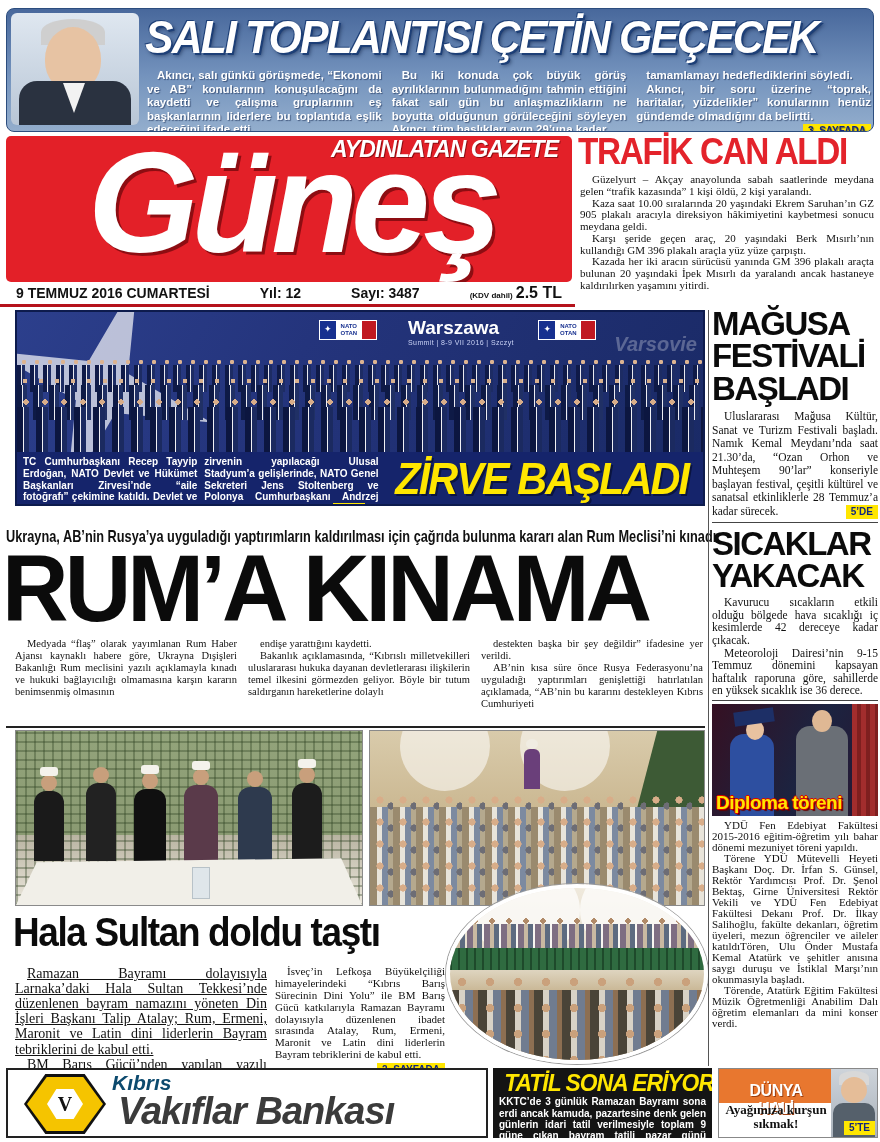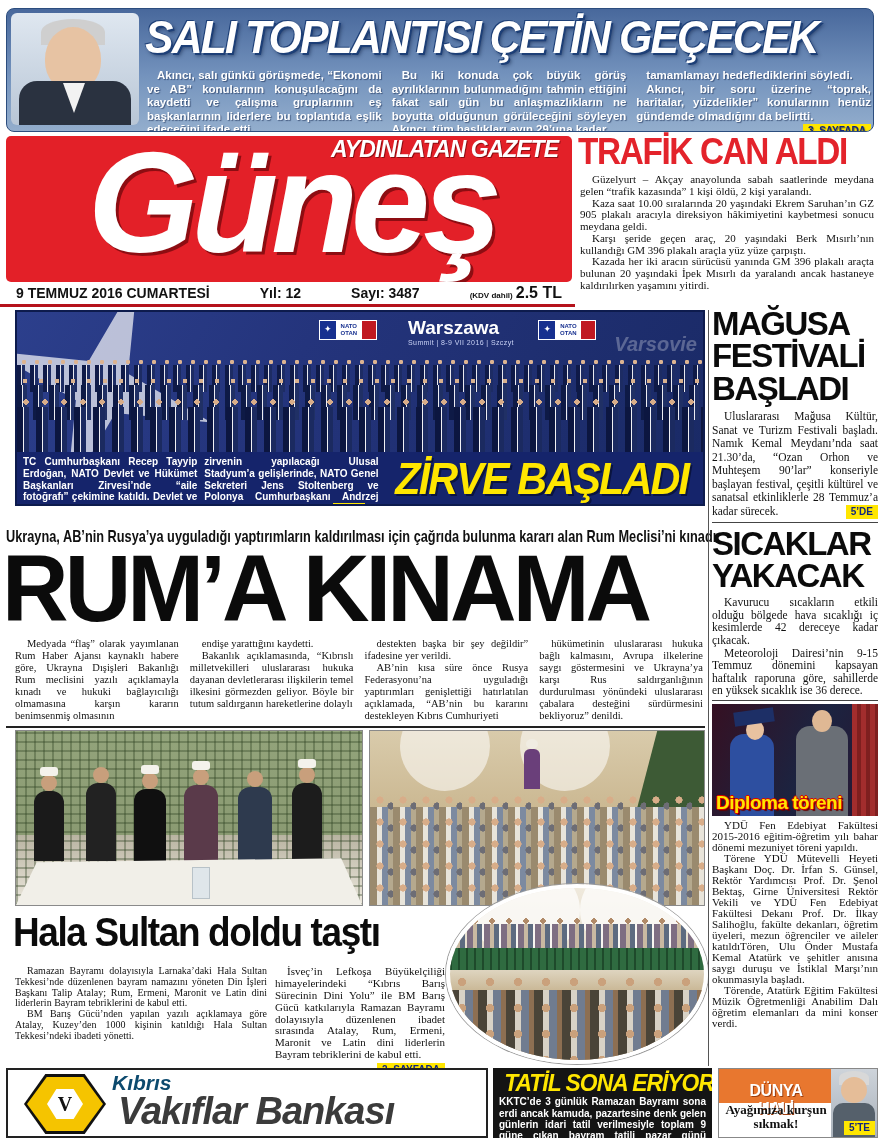--- a/index.html
+++ b/index.html
@@ -141,21 +141,21 @@
      background-image:repeating-linear-gradient(90deg,#1e4a2b 0 2px,rgba(0,0,0,0) 2px 8px);}
   .ov-crowd{left:0;bottom:0;width:100%;height:86px;
      background-image:radial-gradient(circle 6px at 12px 8px,#caa17c 70%,rgba(0,0,0,0) 72%),
        repeating-linear-gradient(90deg,#4a4438 0 9px,#d8d2c6 9px 15px,#707c90 15px 23px,#8d6f52 23px 28px);
      background-size:28px 26px,28px 100%;background-position:0 0,0 16px;background-repeat:repeat,repeat-x;}
 
   
   .hala-h{left:13px;top:912px;width:436px;color:#0b0b0b;white-space:nowrap;
      font:700 41px/1 "Liberation Sans",sans-serif;letter-spacing:-1.5px;
      transform:scaleX(.9);transform-origin:left;}
-  .hala-c1{left:15px;top:966px;width:252px;font-size:10px;line-height:1.08;}
+  .hala-c1{left:15px;top:966px;width:252px;font-size:14px;line-height:1.08;text-decoration:underline;}
   .hala-c2{left:275px;top:966px;width:170px;font-size:11px;line-height:1.08;}
   .hala-badge{display:block;text-align:right;margin-top:2px;}
 
   
   .vrule{left:708px;top:310px;width:1px;height:756px;background:#555;}
   .rc-h{left:712px;width:166px;color:#0b0b0b;font:700 33px/0.98 "Liberation Sans",sans-serif;
         letter-spacing:-1.5px;}
   .magusa-h{top:308px;}
   .magusa-body{left:712px;top:410px;width:166px;font-size:11.5px;line-height:1.18;}
   .magusa-badge-row{text-align:right;margin-top:-14px;}
@@ -290,23 +290,20 @@
         <p>Medyada “flaş” olarak yayımlanan Rum Haber Ajansı kaynaklı habere göre, Ukrayna Dışişleri Bakanlığı Rum meclisini yazılı açıklamayla kınadı ve hukuki bağlayıcılığı olmamasına karşın kararın benimsenmiş olmasının</p>
       </div>
     <div class="col">
       <p>endişe yarattığını kaydetti.</p>
       <p>Bakanlık açıklamasında, “Kıbrıslı milletvekilleri uluslararası hukuka dayanan devletlerarası ilişkilerin temel ilkesini görmezden geliyor. Böyle bir tutum saldırganın hareketlerine dolaylı</p>
     </div>
     <div class="col">
       <p>destekten başka bir şey değildir” ifadesine yer verildi.</p>
       <p>AB’nin kısa süre önce Rusya Federasyonu’na uyguladığı yaptırımları genişlettiği hatırlatılan açıklamada, “AB’nin bu kararını destekleyen Kıbrıs Cumhuriyeti</p>
     </div>
-    <div class="col">
-        <p>hükümetinin uluslararası hukuka bağlı kalmasını, Avrupa ilkelerine saygı göstermesini ve Ukrayna’ya karşı Rus saldırganlığının durdurulması yönündeki uluslararası çabalara desteğini sürdürmesini bekliyoruz” denildi.</p>
-      </div>
   </div>
   <div class="abs main-rule"></div>
 
   <div class="abs photo clergy">
     <div class="fig" style="left:18px;top:60px;width:30px;height:70px;background:#1a1a1a;">
         <div class="head"></div>
         <div class="hat"></div>
       </div>
     <div class="fig" style="left:70px;top:52px;width:30px;height:78px;background:#222;">
         <div class="head"></div>

